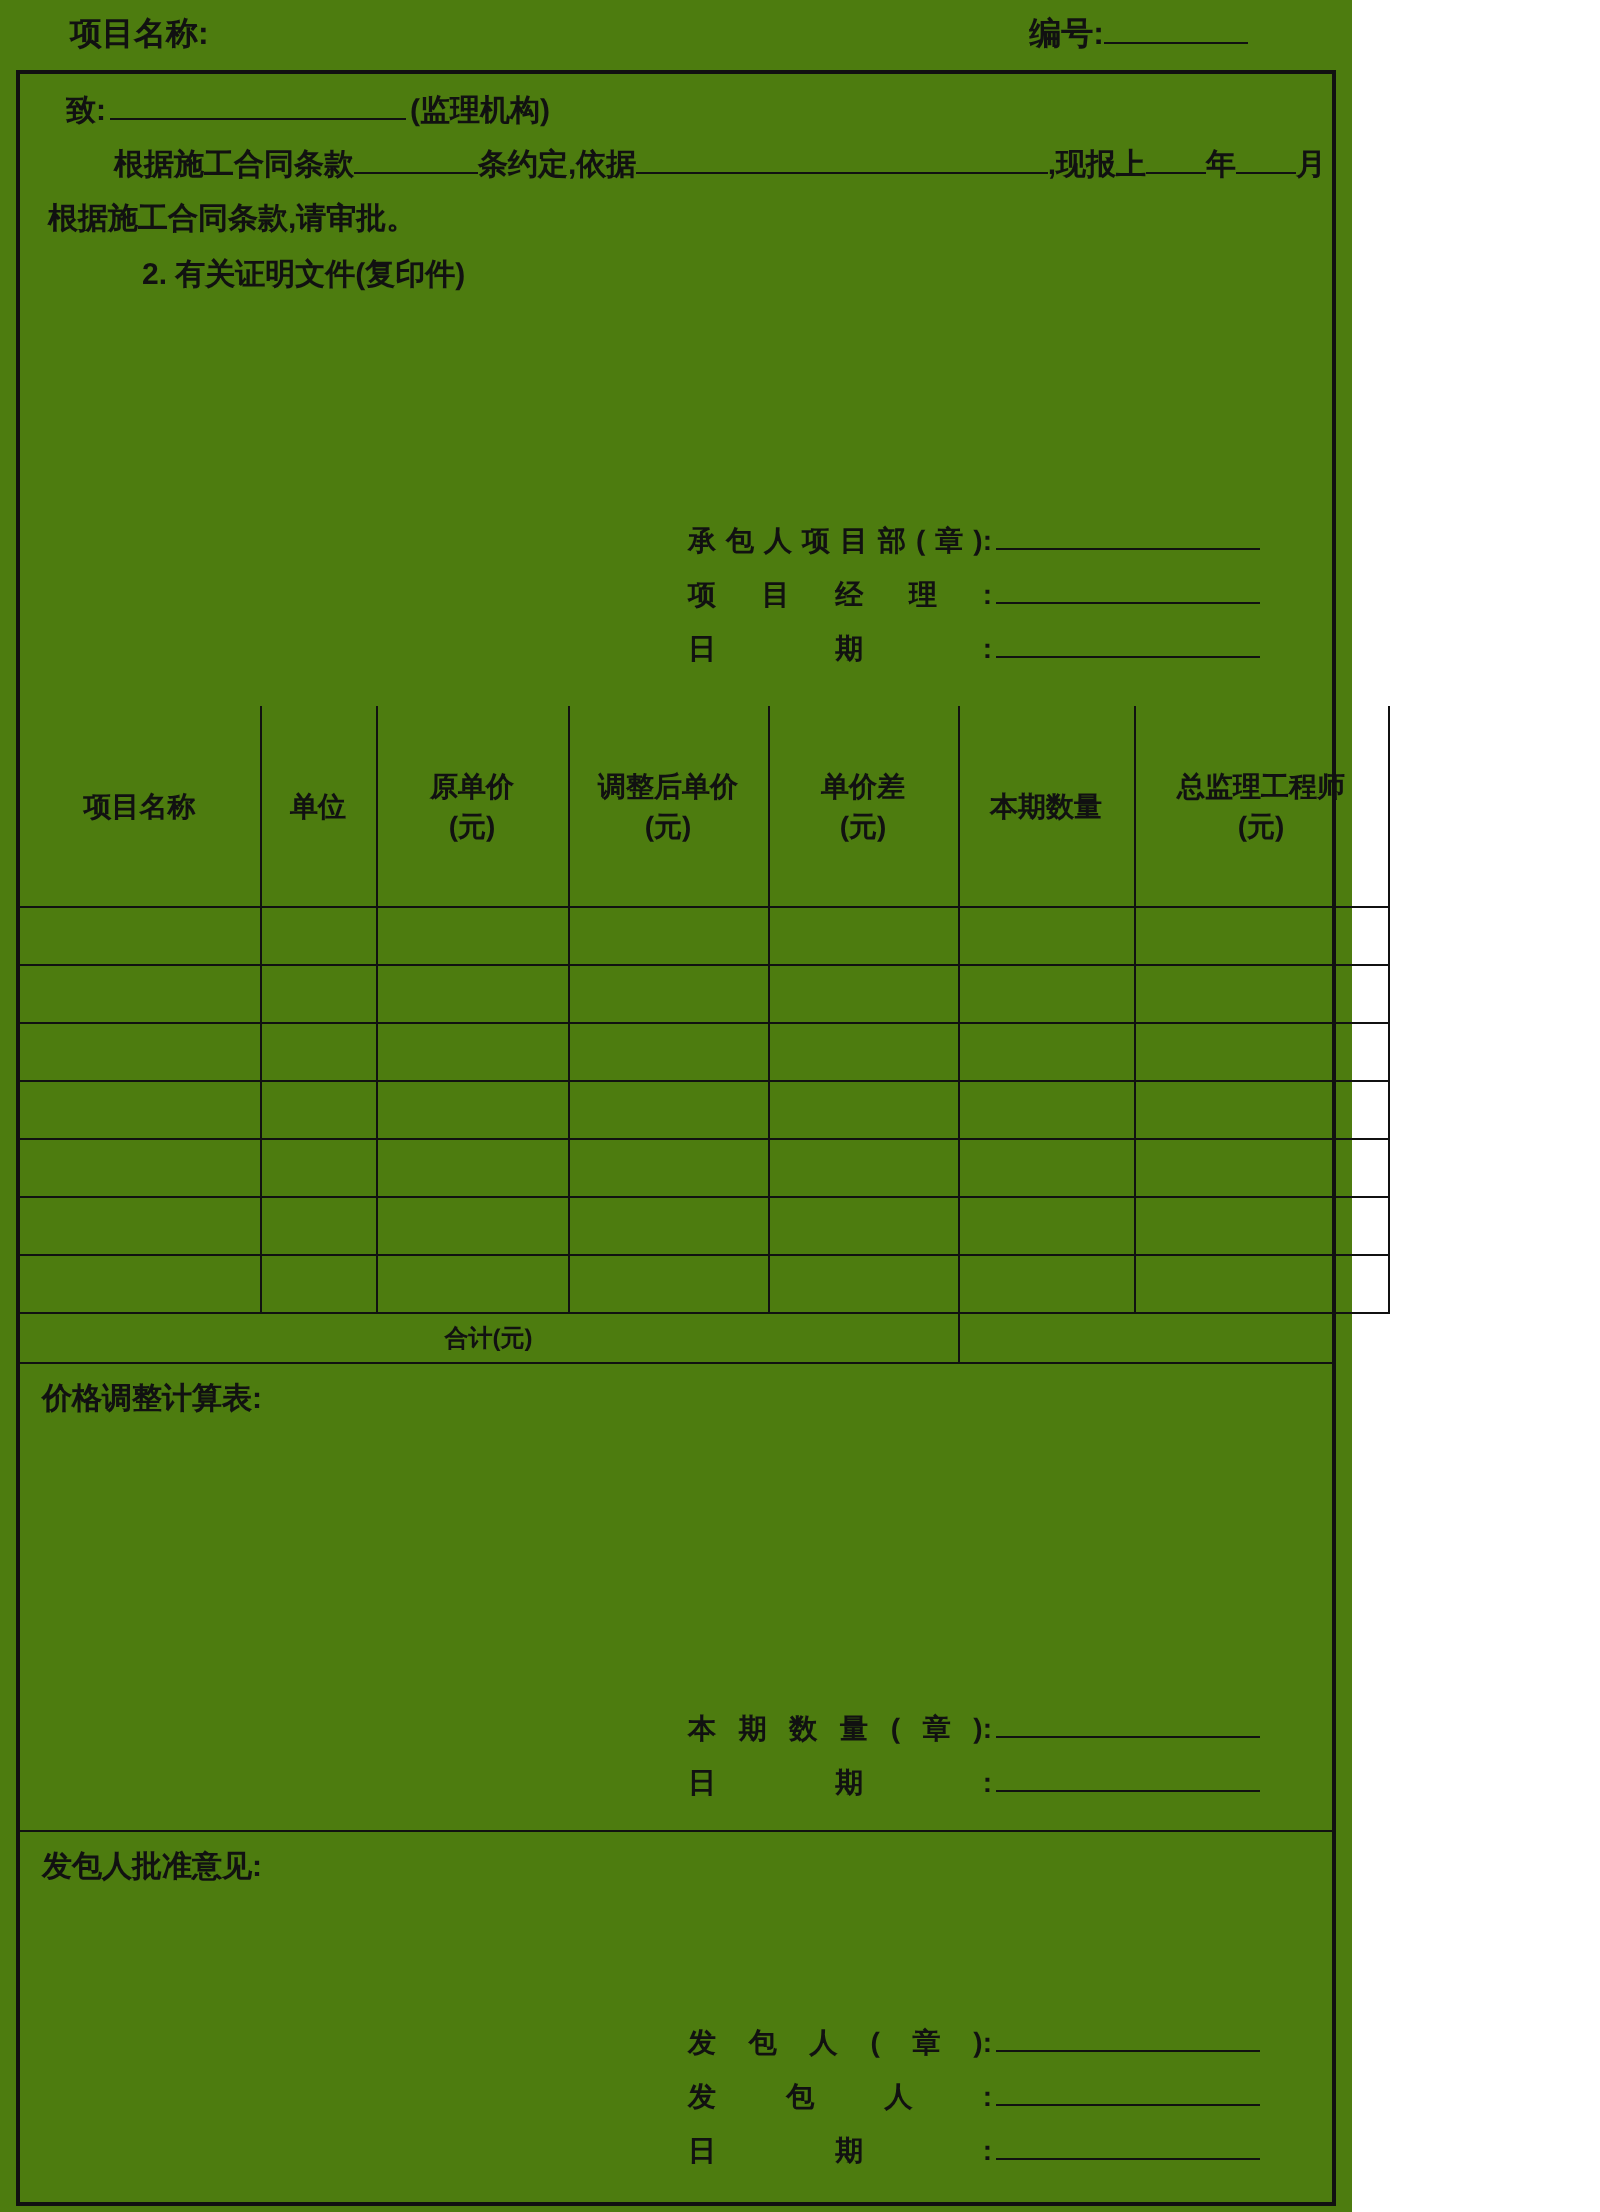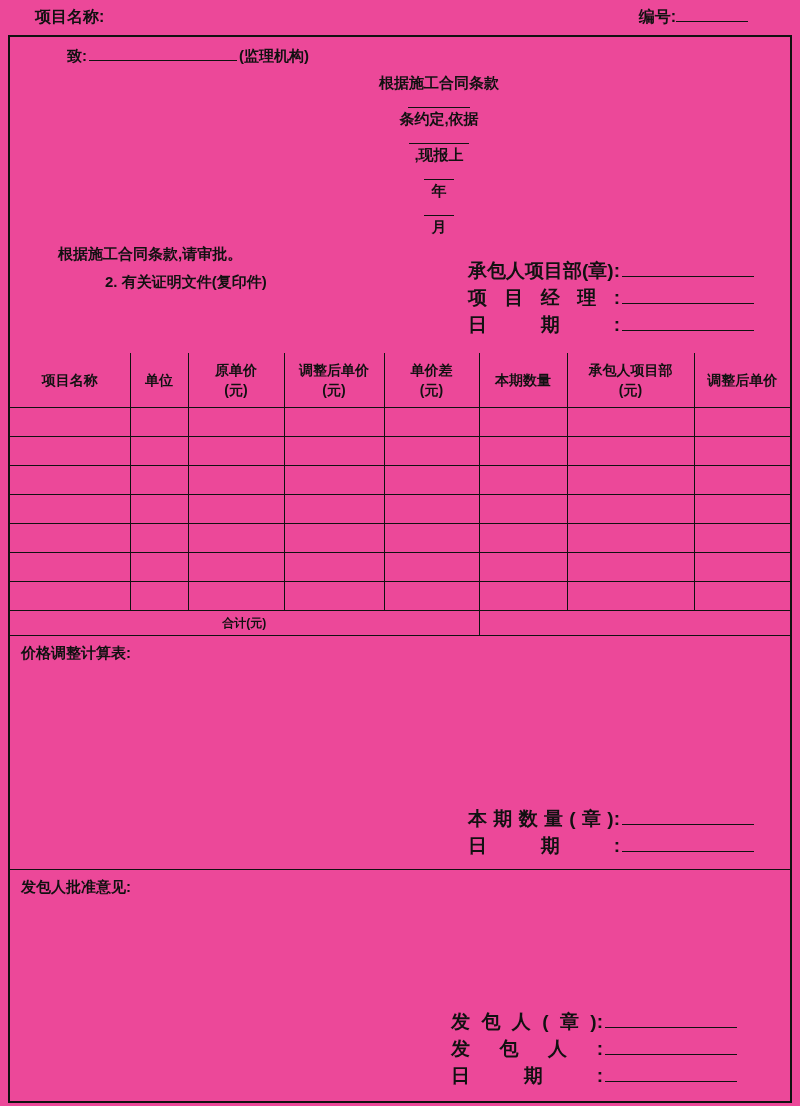--- a/index.html
+++ b/index.html
@@ -5,25 +5,25 @@
   html, body {
     margin: 0;
     padding: 0;
     background: #ffffff;
     color: #111111;
     font-family: "Liberation Sans", "DejaVu Sans", sans-serif;
     font-weight: bold;
   }
   .page {
     position: relative;
-    width: 800px;
+    width: 676px;
     height: 1106px;
     box-sizing: border-box;
     padding: 7px 8px 0 8px;
-    background: #ec4899;
+    background: #4d7c0f;
   }
   
   .top-row {
     display: flex;
     justify-content: space-between;
     align-items: baseline;
     height: 23px;
     margin: 0 44px 5px 27px;
     font-size: 16px;
   }
@@ -47,59 +47,57 @@
     flex-direction: column;
   }
   .sec { box-sizing: border-box; position: relative; }
 
   
   .intro {
     height: 316px;
     padding: 8px 3px 0 14px;
     font-size: 15px;
     line-height: 21px;
-    margin-left: 34px;
   }
   .line { margin-bottom: 6px; }
   .to-line { padding-left: 9px; }
   .basis-line {
     display: flex;
-    align-items: center;
+    align-items: flex-start;
     padding-left: 33px;
     white-space: nowrap;
-    flex-direction: column;
   }
   .basis-line > span { flex: 0 0 auto; }
   .basis-line > .u-basis { flex: 1 1 auto; }
   .request-line { padding-left: 0; }
   .att1 { margin-top: 27px; padding-left: 9px; }
   .att2 { margin-top: 7px; padding-left: 47px; }
 
   
-  .sig-block { position: absolute; font-size: 19px; }
+  .sig-block { position: absolute; font-size: 14px; }
   .sig-row { line-height: 27px; white-space: nowrap; }
   .sig-label {
     display: inline-block;
     width: 152px;
     text-align: justify;
     text-align-last: justify;
     text-justify: inter-character;
     vertical-align: baseline;
   }
   .sig-line {
     display: inline-block;
     width: 132px;
     margin-left: 2px;
     border-bottom: 1.5px solid #111;
     height: 15px;
     vertical-align: baseline;
   }
   .contractor-block { top: 220px; right: 36px; }
   .review-block  { bottom: 10px; right: 36px; }
-  .approve-block { bottom: 12px; right: 53px; }
+  .approve-block { bottom: 12px; right: 36px; }
 
   
   table.price-table {
     width: 100%;
     border-collapse: collapse;
     table-layout: fixed;
     font-size: 14px;
   }
   .price-table th, .price-table td {
     border: 1px solid #111;
@@ -198,21 +196,21 @@
               <div>(元)</div>
             </th>
           <th>
               <div>单价差</div>
               <div>(元)</div>
             </th>
           <th>
               <div>本期数量</div>
             </th>
           <th>
-              <div>承包人项目部</div>
+              <div>总监理工程师</div>
               <div>(元)</div>
             </th>
           <th>
               <div>调整后单价</div>
             </th>
         </tr>
       </thead>
       <tbody>
           <tr>
             <td></td>

